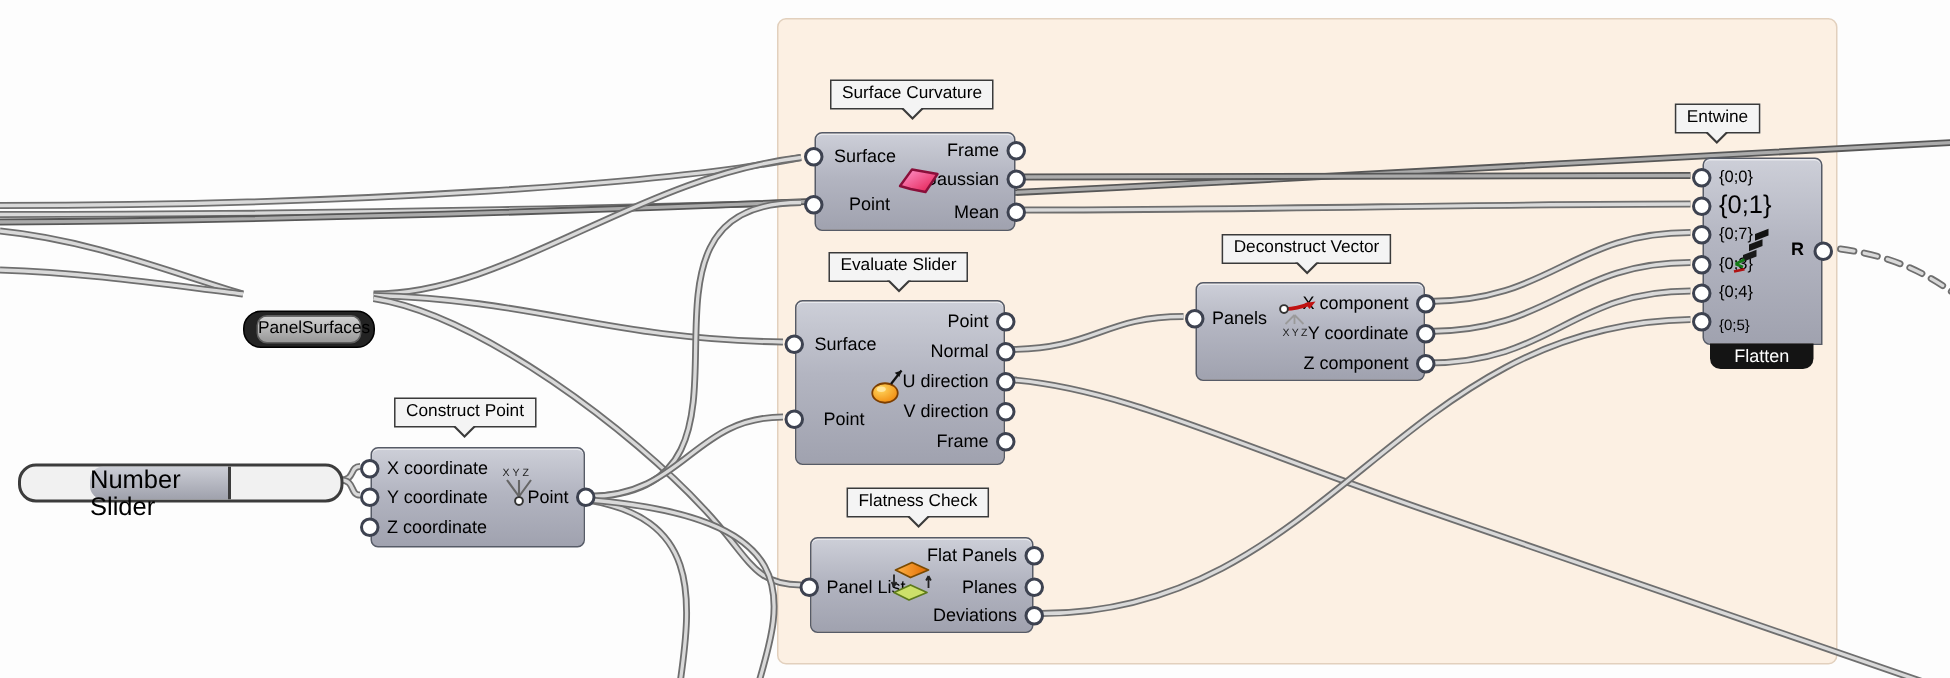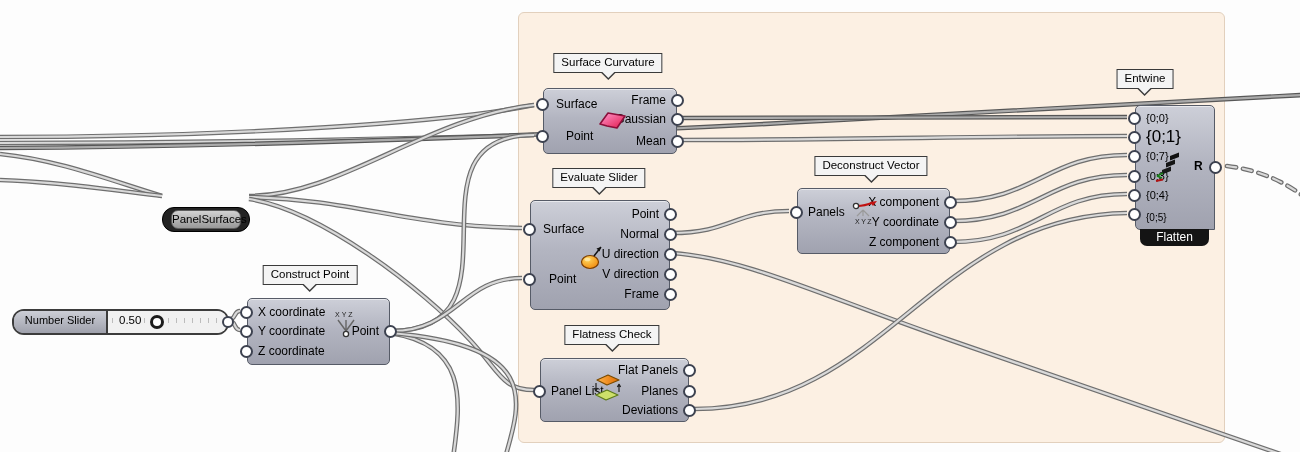--- a/index.html
+++ b/index.html
@@ -33,22 +33,22 @@
   .r-label{position:absolute;font-size:12px;font-weight:bold;}
   
   .panel-capsule{position:absolute;z-index:2;background:#232323;border:1px solid #000;border-radius:12px;}
   .panel-inner{position:absolute;left:8px;right:8px;top:2px;bottom:2px;border-radius:7px;
        background:linear-gradient(180deg,#d2d2d2,#989898);border:1px solid #5d5d5d;
        font-size:11.5px;text-align:center;line-height:17px;color:#000;}
   
   .slider{position:absolute;z-index:2;height:22px;border:2px solid #3c3c3c;border-radius:12px;
        background:#f1f1f1;display:flex;overflow:visible;}
   .slider-name{width:92px;border-right:2px solid #3c3c3c;border-radius:9px 0 0 9px;
-       background:linear-gradient(180deg,#ccced6,#9fa1ac);font-size:11px;line-height:18px;
-       text-align:center;color:#000;}
+       background:linear-gradient(180deg,#ccced6,#9fa1ac);font-size:17px;line-height:18px;
+       text-align:left;color:#000;margin-left:46px;}
   .slider-track{position:relative;flex:1;border-radius:0 9px 9px 0;background:#f1f1f1;}
   .ticks{position:absolute;top:7px;height:5px;left:4px;right:6px;
        background:repeating-linear-gradient(90deg,#bcbcbc 0 1px,transparent 1px 8px);}
   .slider-value{position:absolute;left:8px;top:1px;font-size:11.5px;line-height:16px;
        background:#f1f1f1;padding:0 3px;color:#000;}
   .slider-knob{position:absolute;left:42px;top:4px;width:8px;height:8px;border:3px solid #1c1c1c;
        border-radius:50%;background:#fff;}
   .slider-nub{position:absolute;right:-7px;top:5px;width:8px;height:8px;background:#fff;
        border:2px solid #3d4250;border-radius:50%;}
 </style>
@@ -153,26 +153,20 @@
         <path d="M1227,166 C1258,170 1282,180 1306,198" class="w-in dash"></path>
       </g>
     </svg>
 
   <div class="panel-capsule" style="left:162px;top:185px;width:86px;height:23px;margin-top:22px;">
     <div class="panel-inner">PanelSurfaces</div>
   </div>
 
   <div class="slider" style="left:12px;top:309px;width:213px;">
     <div class="slider-name">Number Slider</div>
-    <div class="slider-track">
-      <div class="ticks"></div>
-      <span class="slider-value">0.50</span>
-      <div class="slider-knob"></div>
-      <div class="slider-nub"></div>
-    </div>
   </div>
 
   <div class="comp" style="left:247px;top:298px;width:141px;height:65px;">
     <span class="pl" style="left:10px;top:5px">X coordinate</span>
     <span class="pl" style="left:10px;top:24px">Y coordinate</span>
     <span class="pl" style="left:10px;top:44px">Z coordinate</span>
     <span class="pr" style="top:24px">Point</span>
     <span class="nub nl" style="top:7px"></span>
     <span class="nub nl" style="top:26px"></span>
     <span class="nub nl" style="top:46px"></span>

